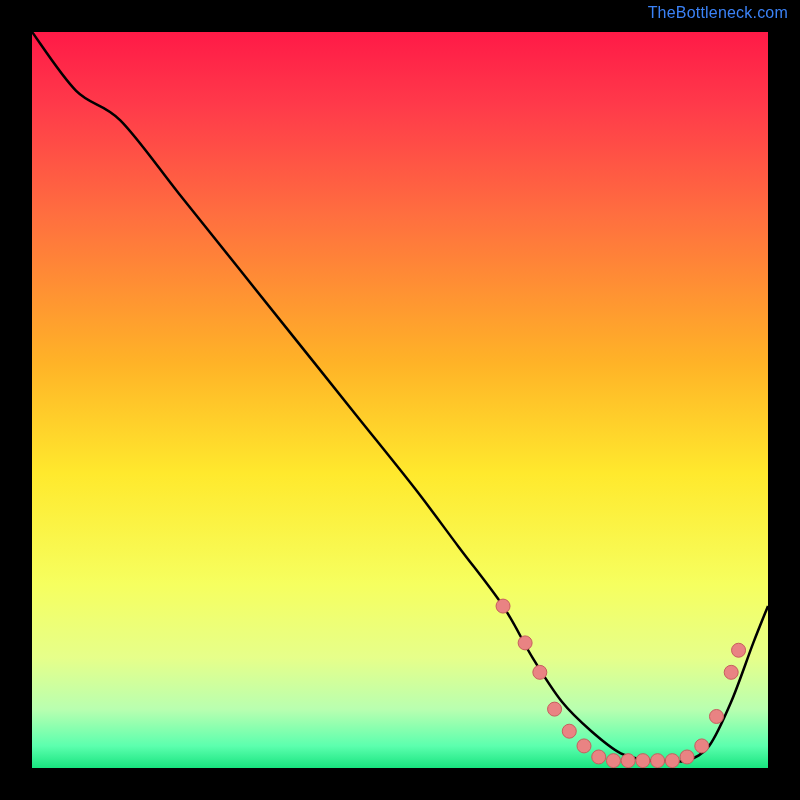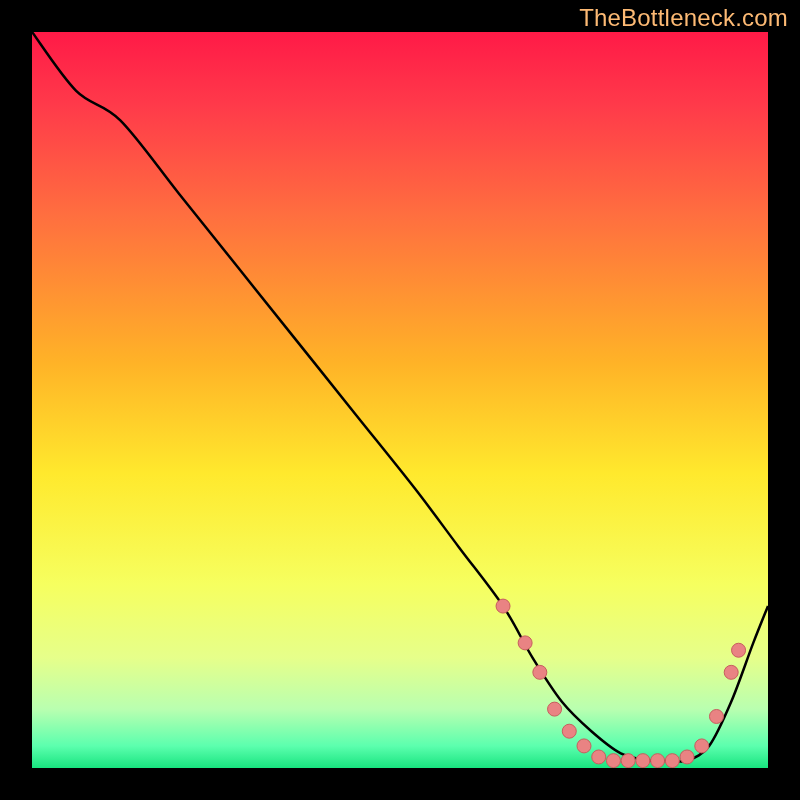--- a/index.html
+++ b/index.html
@@ -14,22 +14,22 @@
   .frame {
     position: relative;
     width: 800px;
     height: 800px;
     background: #000;
   }
   .attribution {
     position: absolute;
     top: 4px;
     right: 12px;
-    color: #fdba74;
-    font-size: 24px;
+    color: #3b82f6;
+    font-size: 16px;
     font-weight: 500;
     letter-spacing: 0.2px;
     margin-left: 35px;
   }
   .plot-wrap {
     position: absolute;
     left: 32px;
     top: 32px;
     width: 736px;
     height: 736px;

